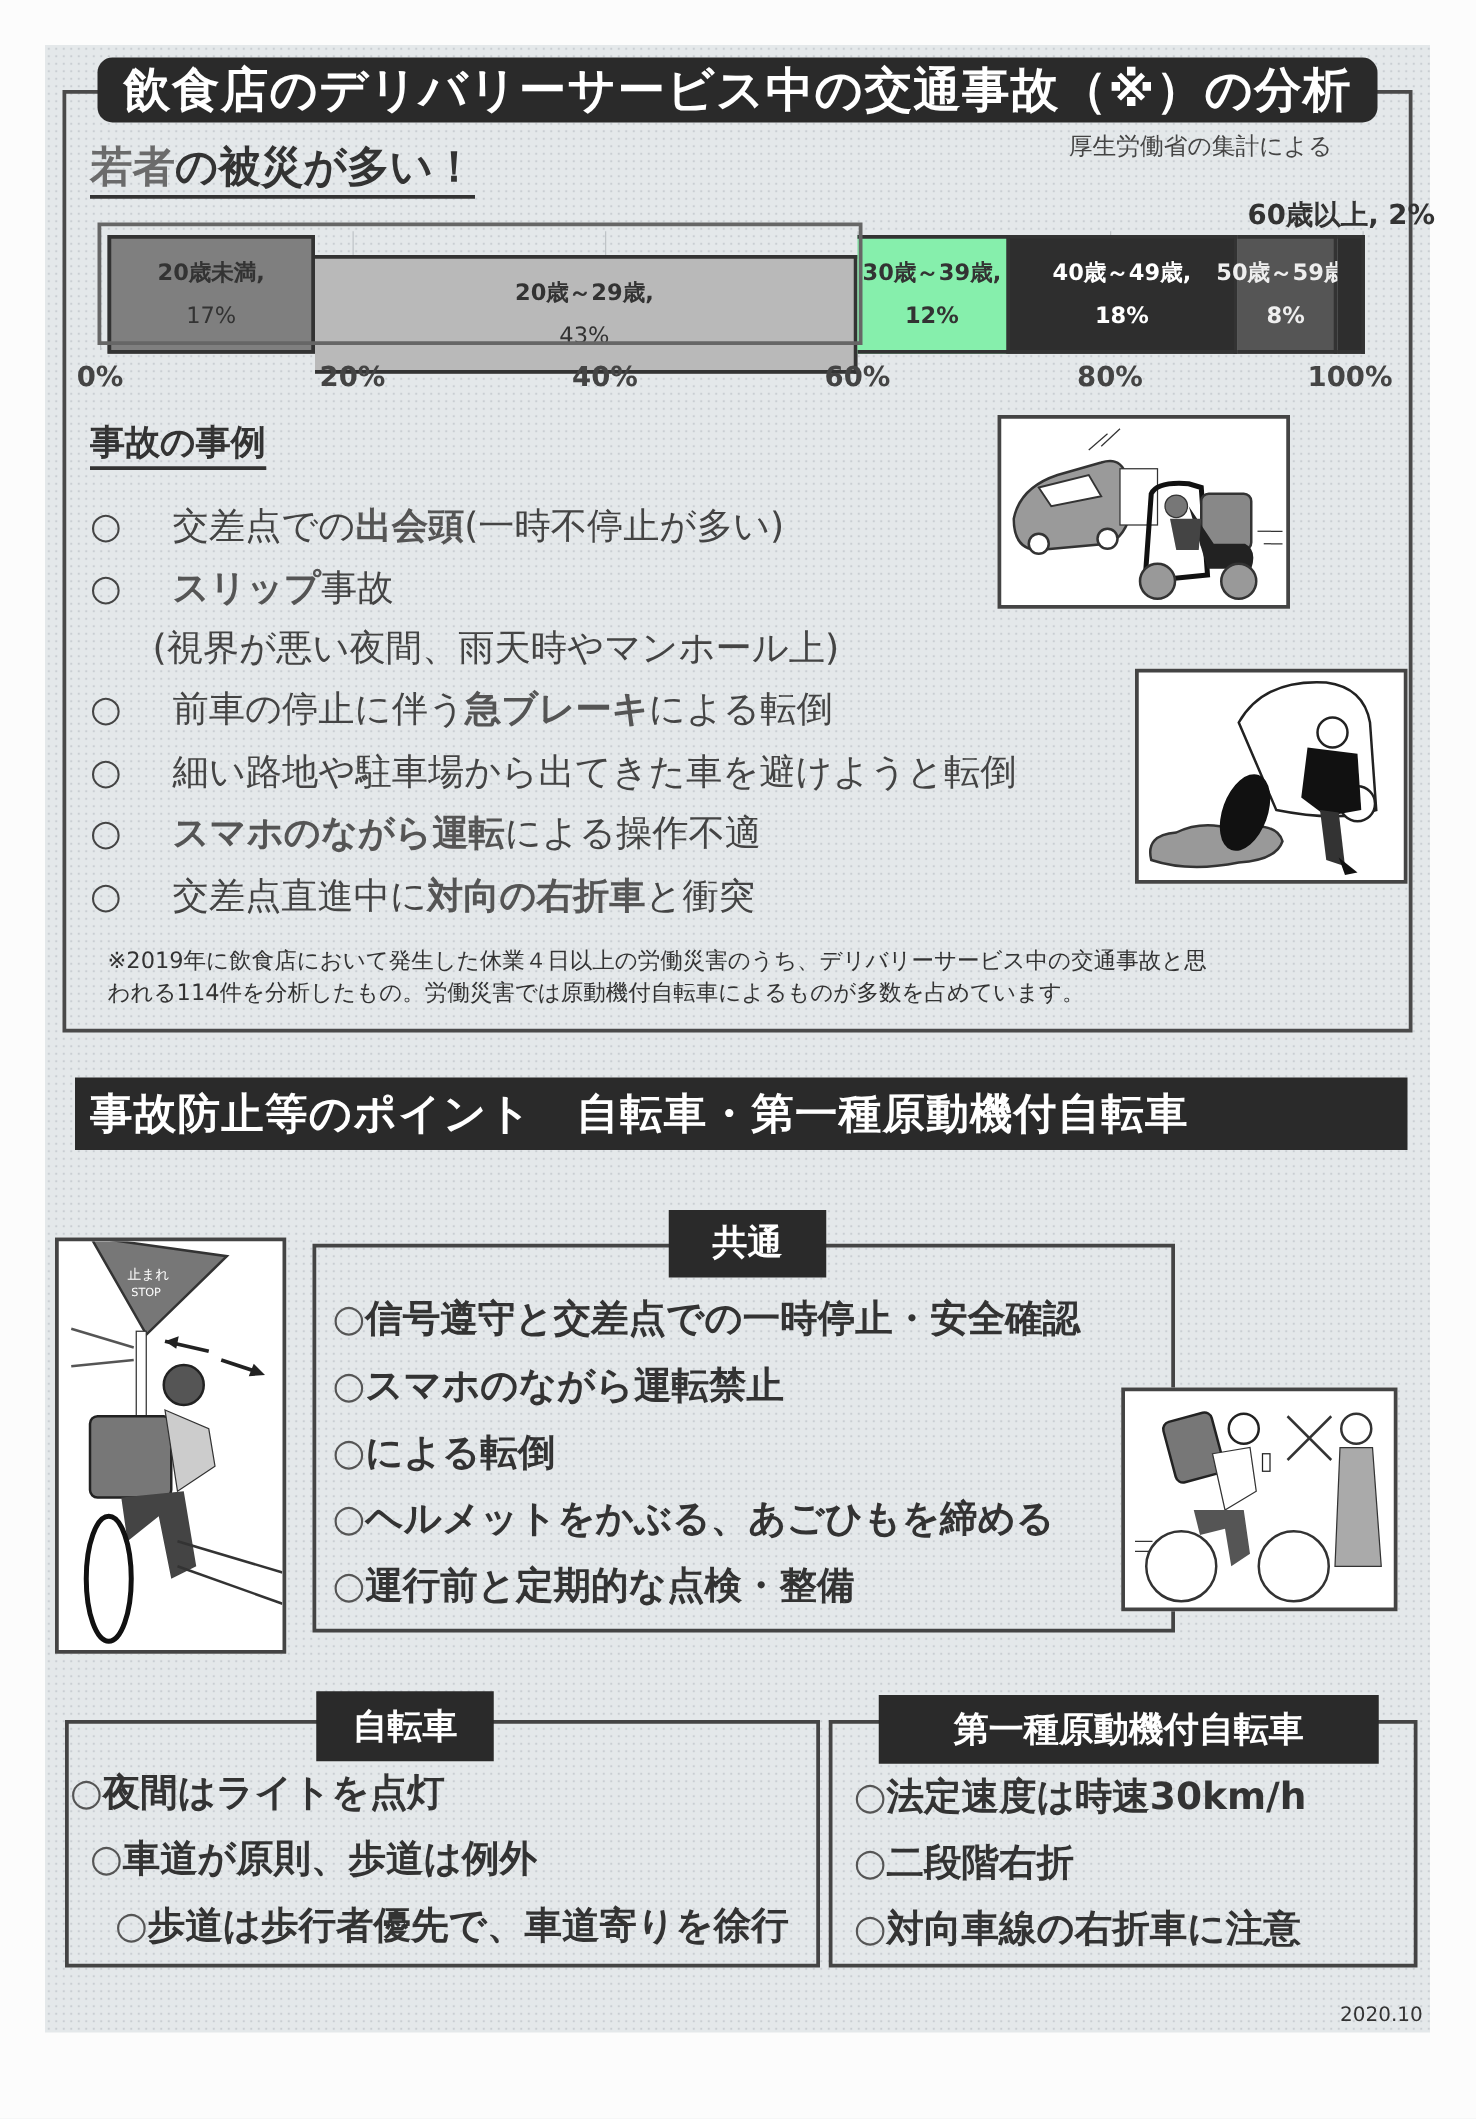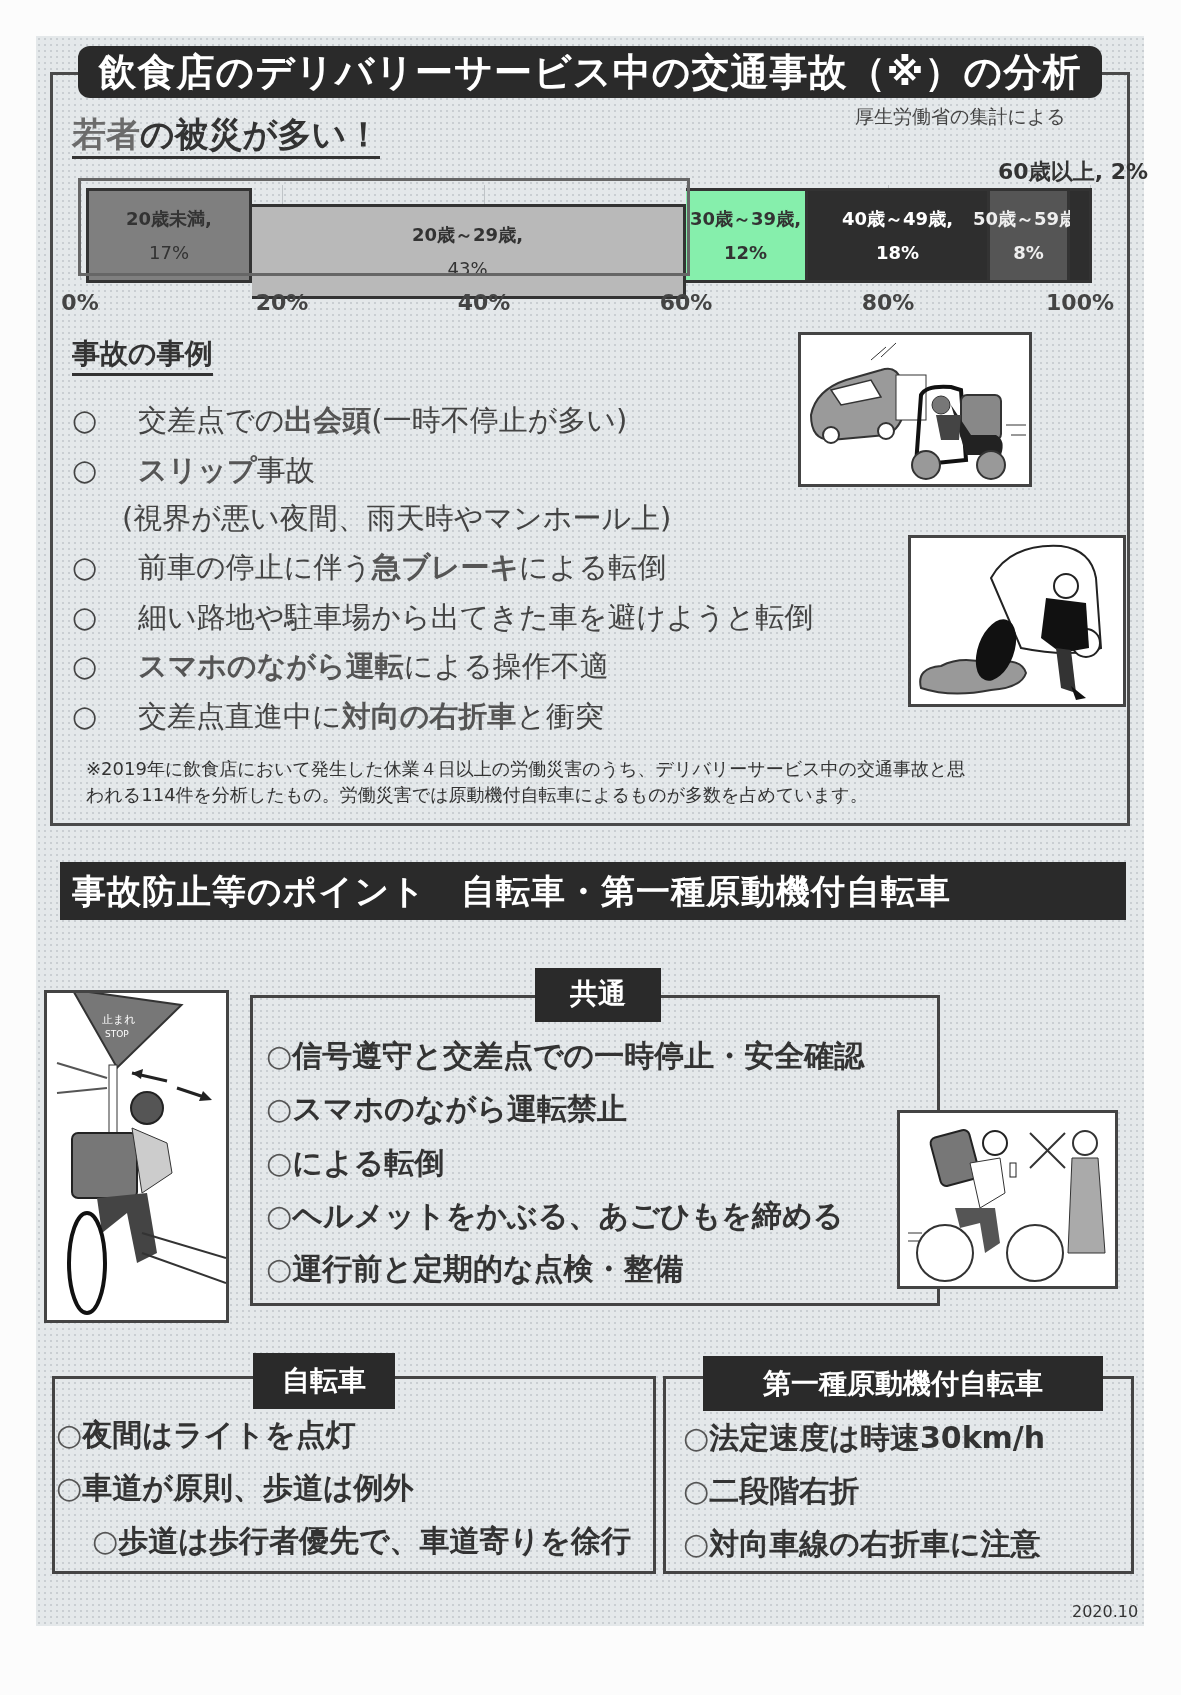--- a/index.html
+++ b/index.html
@@ -203,21 +203,21 @@
     <circle cx="185" cy="30" r="12" fill="#fff" stroke="#333" stroke-width="2"></circle>
     <path d="M172 45 L198 45 L205 140 L168 140Z" fill="#aaa" stroke="#333"></path>
     <line x1="8" y1="120" x2="22" y2="120" stroke="#333"></line>
       <line x1="8" y1="128" x2="20" y2="128" stroke="#333"></line>
   </svg>
 </div>
 
 <div class="abs box" style="left:52px;top:1376px;width:604px;height:198px;"></div>
 <div class="abs darkbar label" style="left:253px;top:1353px;width:142px;height:56px;line-height:56px;">自転車</div>
 <div class="abs tip" style="left:56px;top:1415px;"><span class="mark">○</span><span>夜間はライトを点灯</span></div>
-<div class="abs tip" style="left:56px;top:1468px;"><span class="mark">○</span><span>車道が原則、歩道は例外</span></div>
+<div class="abs tip" style="left:56px;top:1468px;padding-left:16px;"><span class="mark">○</span><span>車道が原則、歩道は例外</span></div>
 <div class="abs tip" style="left:56px;top:1521px;padding-left:36px;"><span class="mark">○</span><span>歩道は歩行者優先で、車道寄りを徐行</span></div>
 
 <div class="abs box" style="left:663px;top:1376px;width:471px;height:198px;"></div>
 <div class="abs darkbar label" style="left:703px;top:1356px;width:400px;height:55px;line-height:55px;">第一種原動機付自転車</div>
 <div class="abs tip" style="left:683px;top:1418px;"><span class="mark">○</span><span>法定速度は時速30km/h</span></div>
 <div class="abs tip" style="left:683px;top:1471px;"><span class="mark">○</span><span>二段階右折</span></div>
 <div class="abs tip" style="left:683px;top:1524px;"><span class="mark">○</span><span>対向車線の右折車に注意</span></div>
 
 <div class="abs date">2020.10</div>
 

